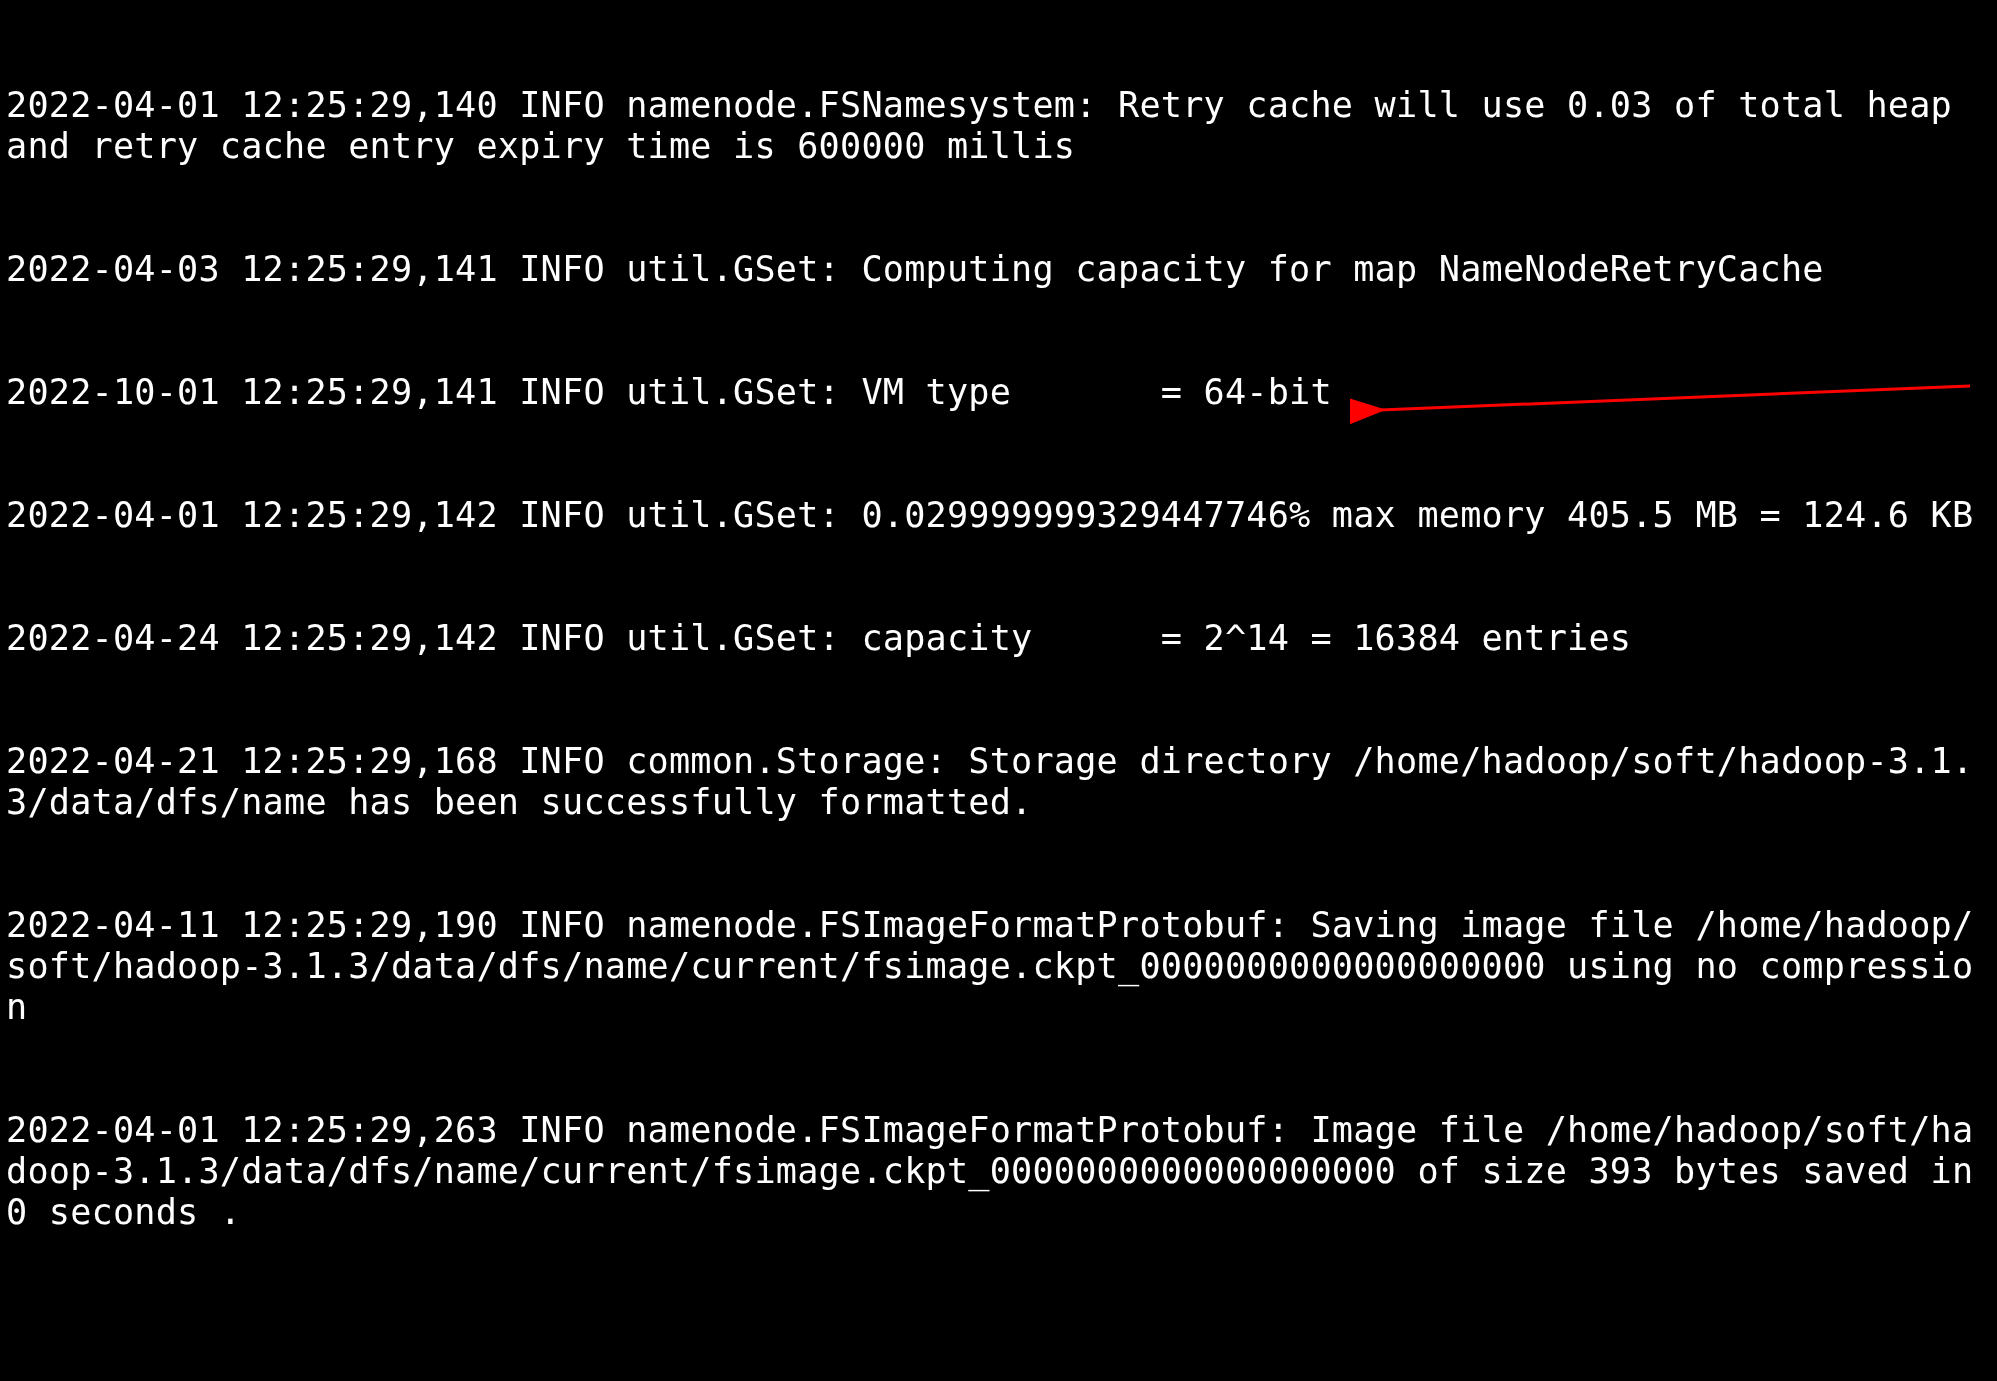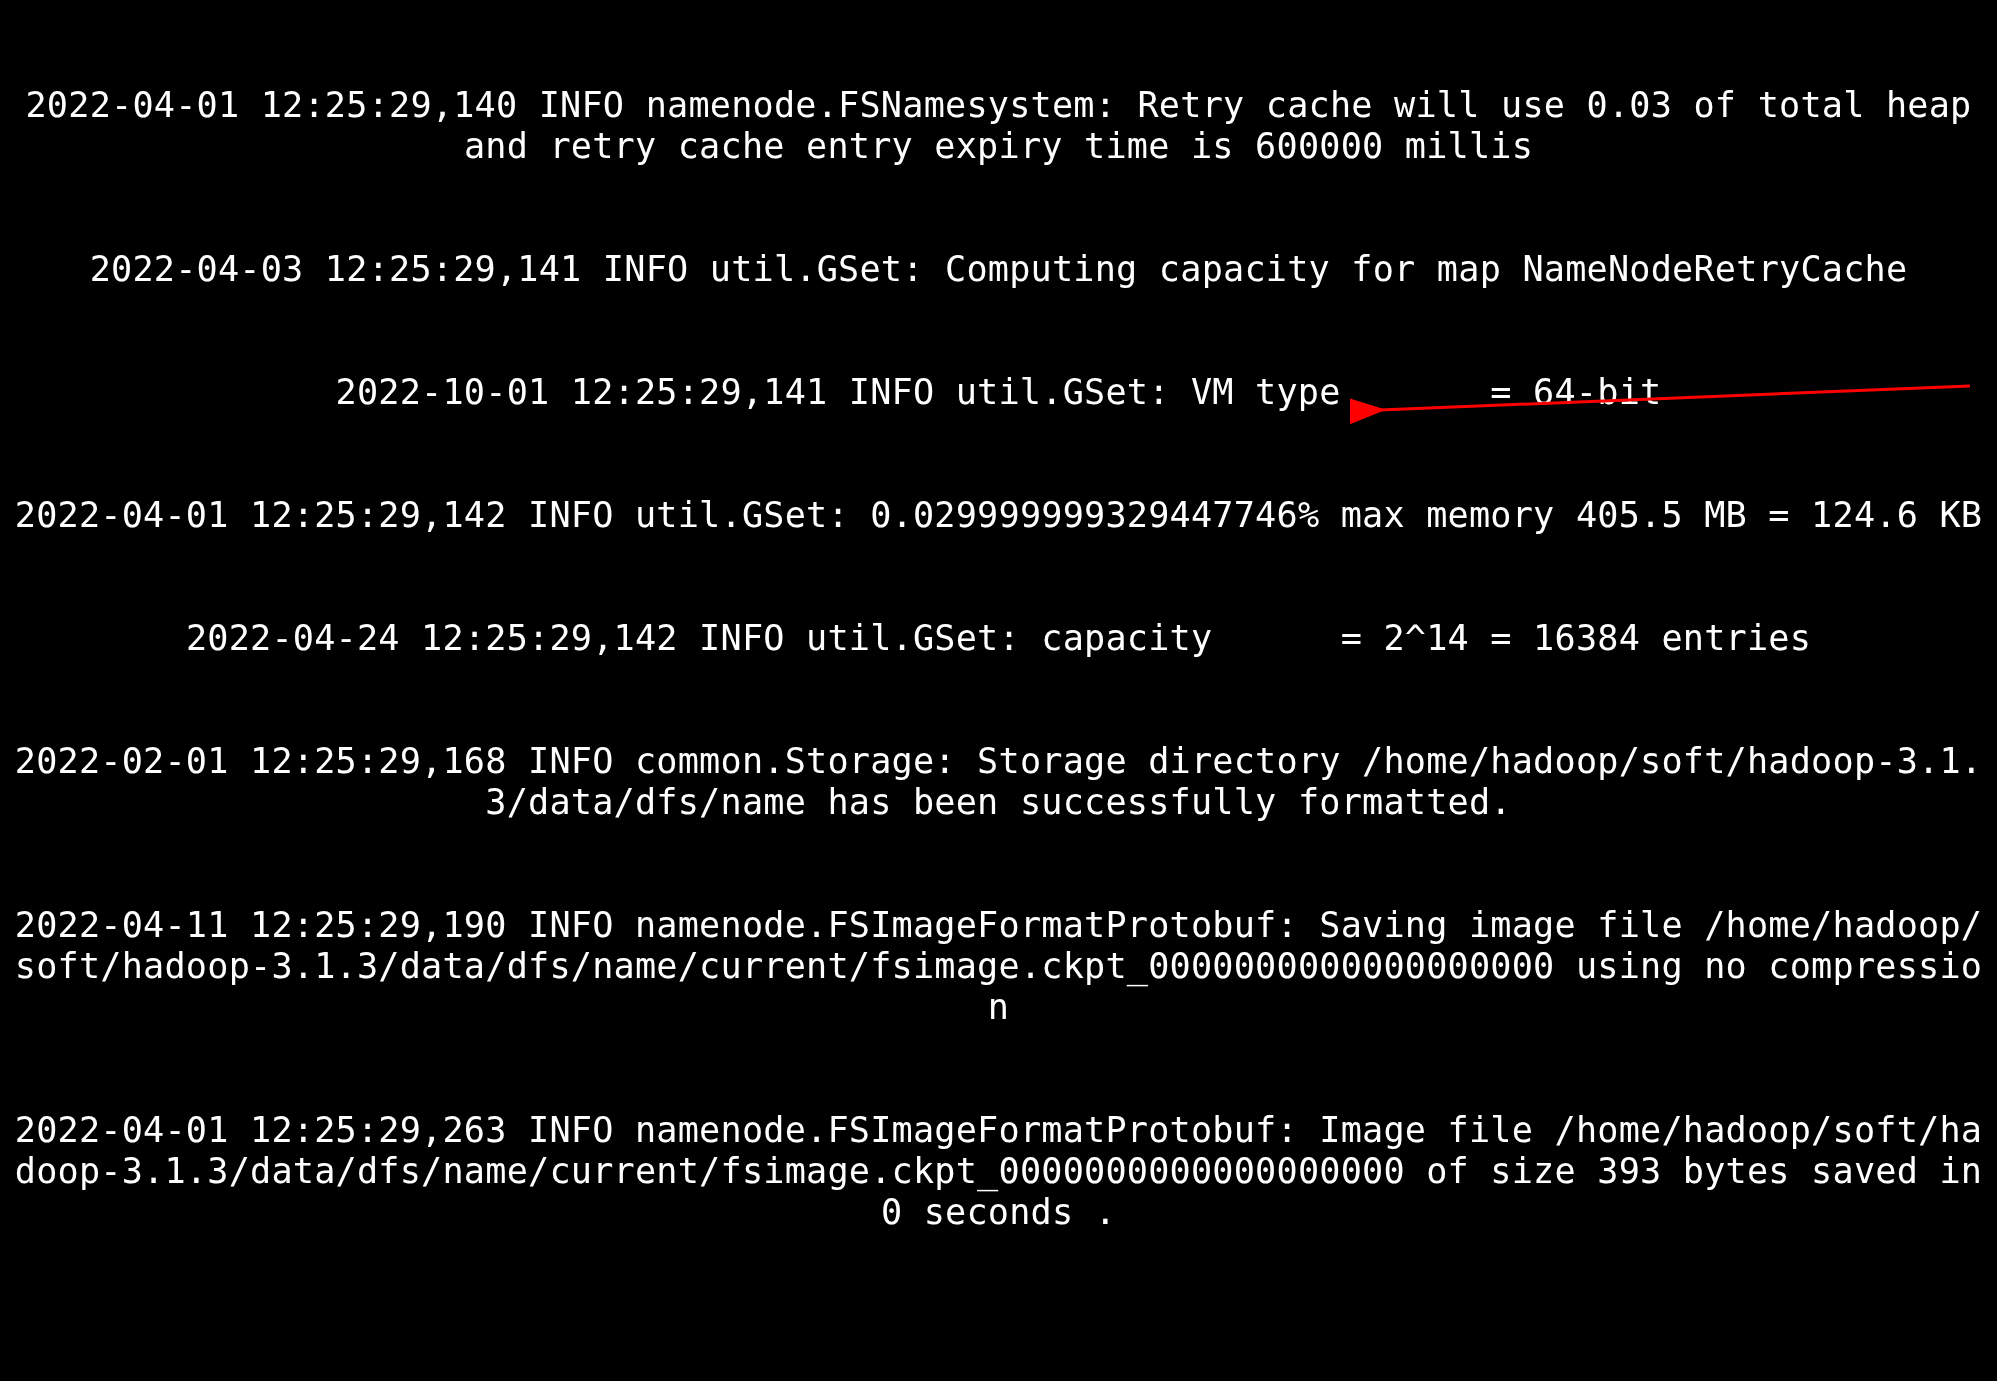--- a/index.html
+++ b/index.html
@@ -16,41 +16,40 @@
     line-height: 41px;
     color: #ffffff;
     white-space: pre-wrap;
     word-break: break-all;
     padding: 2px 6px 0 6px;
     letter-spacing: 0.2px;
     position: relative;
   }
   .log-line {
     display: block;
-    text-align: center;
   }
   .arrow-annotation {
     position: absolute;
     left: 1350px;
     top: 380px;
     width: 640px;
     height: 70px;
     pointer-events: none;
   }
 </style>
 </head>
 <body>
 
 <div class="terminal">
   <span class="log-line">2022-04-01 12:25:29,140 INFO namenode.FSNamesystem: Retry cache will use 0.03 of total heap and retry cache entry expiry time is 600000 millis</span>
   <span class="log-line">2022-04-03 12:25:29,141 INFO util.GSet: Computing capacity for map NameNodeRetryCache</span>
   <span class="log-line">2022-10-01 12:25:29,141 INFO util.GSet: VM type       = 64-bit</span>
   <span class="log-line">2022-04-01 12:25:29,142 INFO util.GSet: 0.029999999329447746% max memory 405.5 MB = 124.6 KB</span>
   <span class="log-line">2022-04-24 12:25:29,142 INFO util.GSet: capacity      = 2^14 = 16384 entries</span>
-  <span class="log-line">2022-02-01 12:25:29,168 INFO common.Storage: Storage directory /home/hadoop/soft/hadoop-3.1.3/data/dfs/name has been successfully formatted.</span>
+  <span class="log-line">2022-04-21 12:25:29,168 INFO common.Storage: Storage directory /home/hadoop/soft/hadoop-3.1.3/data/dfs/name has been successfully formatted.</span>
   <span class="log-line">2022-04-11 12:25:29,190 INFO namenode.FSImageFormatProtobuf: Saving image file /home/hadoop/soft/hadoop-3.1.3/data/dfs/name/current/fsimage.ckpt_0000000000000000000 using no compression</span>
   <span class="log-line">2022-04-01 12:25:29,263 INFO namenode.FSImageFormatProtobuf: Image file /home/hadoop/soft/hadoop-3.1.3/data/dfs/name/current/fsimage.ckpt_0000000000000000000 of size 393 bytes saved in 0 seconds .</span>
   
   
   
   
   
   
   
 

